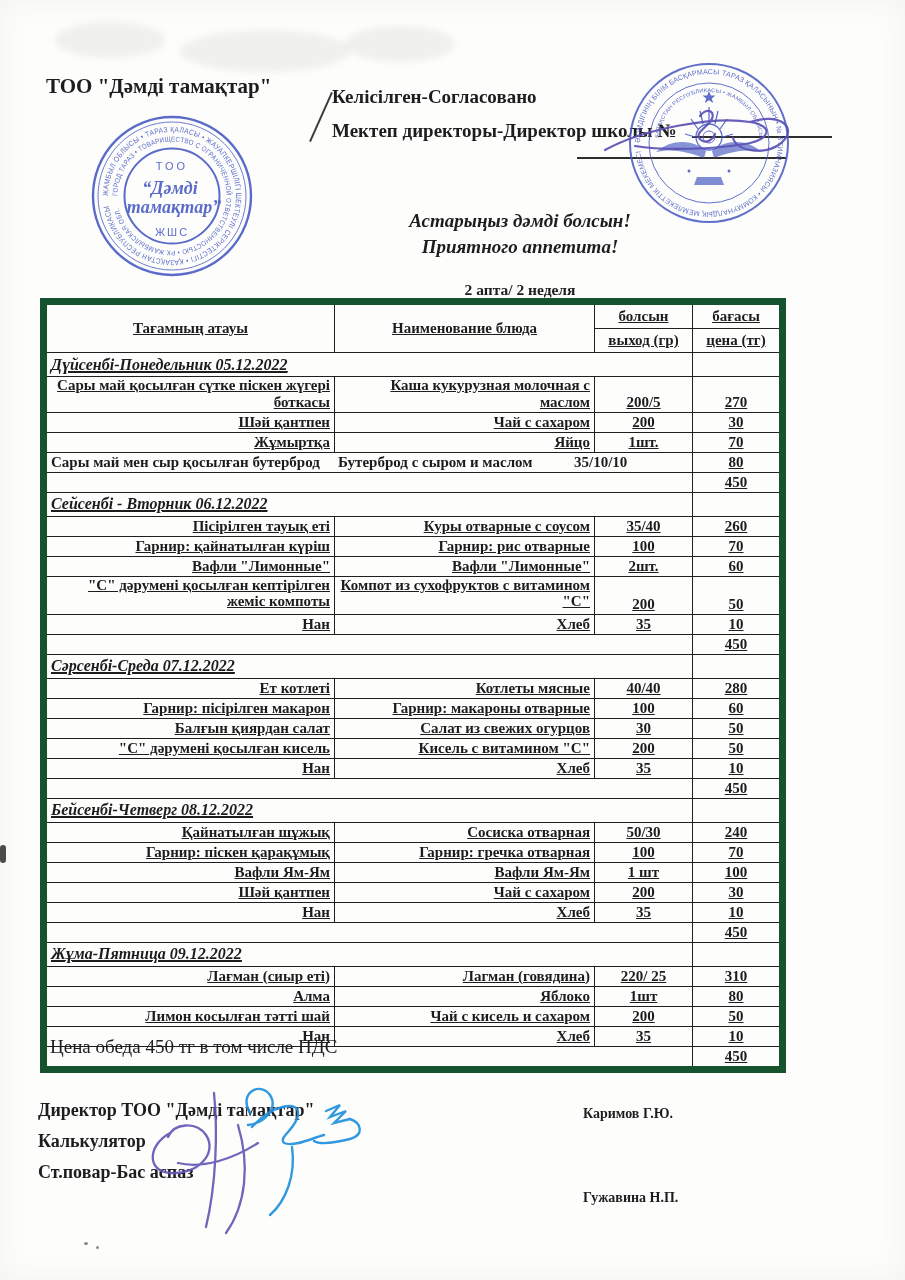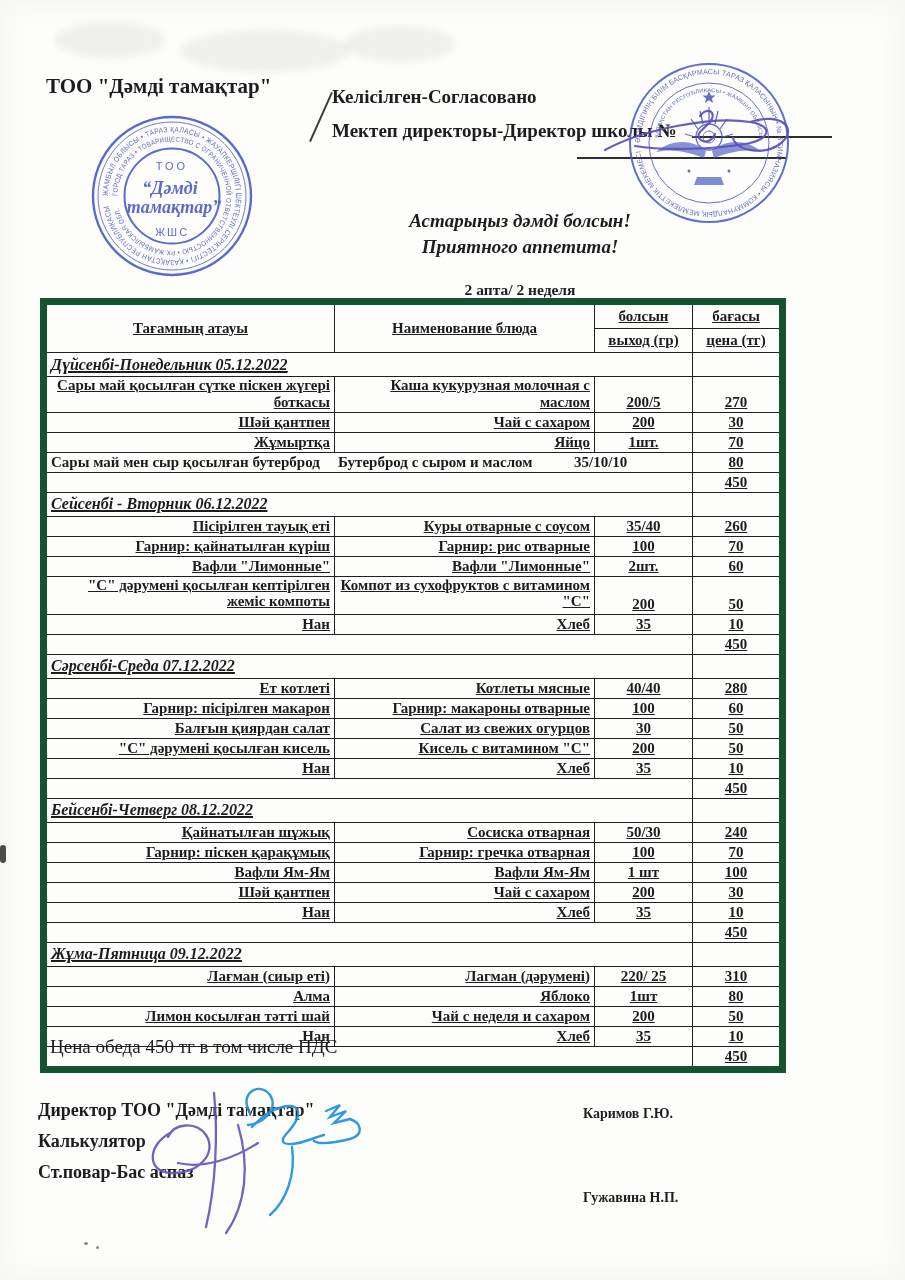--- a/index.html
+++ b/index.html
@@ -327,33 +327,33 @@
           <tr class="total-row">
             <td colspan="3"></td>
             <td class="num">450</td>
           </tr>
           <tr class="day-row">
             <td colspan="3"><span class="day-title">Жұма-Пятница 09.12.2022</span></td>
             <td></td>
           </tr>
           <tr class="food">
             <td class="kk">Лағман (сиыр еті)</td>
-            <td class="ru">Лагман (дәрумені)</td>
+            <td class="ru">Лагман (говядина)</td>
             <td class="num">220/ 25</td>
             <td class="num">310</td>
           </tr>
           <tr class="food">
             <td class="kk">Алма</td>
             <td class="ru">Яблоко</td>
             <td class="num">1шт</td>
             <td class="num">80</td>
           </tr>
           <tr class="food">
             <td class="kk">Лимон косылған тәтті шай</td>
-            <td class="ru">Чай с неделя и сахаром</td>
+            <td class="ru">Чай с кисель и сахаром</td>
             <td class="num">200</td>
             <td class="num">50</td>
           </tr>
           <tr class="food">
             <td class="kk">Нан</td>
             <td class="ru">Хлеб</td>
             <td class="num">35</td>
             <td class="num">10</td>
           </tr>
           <tr class="total-row">

